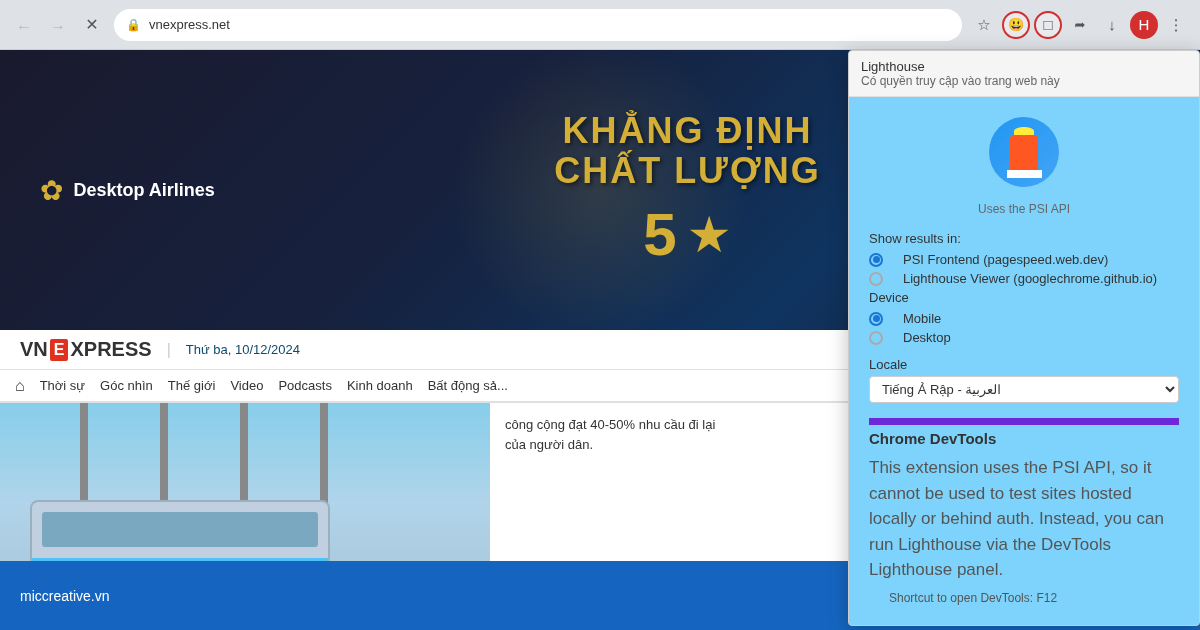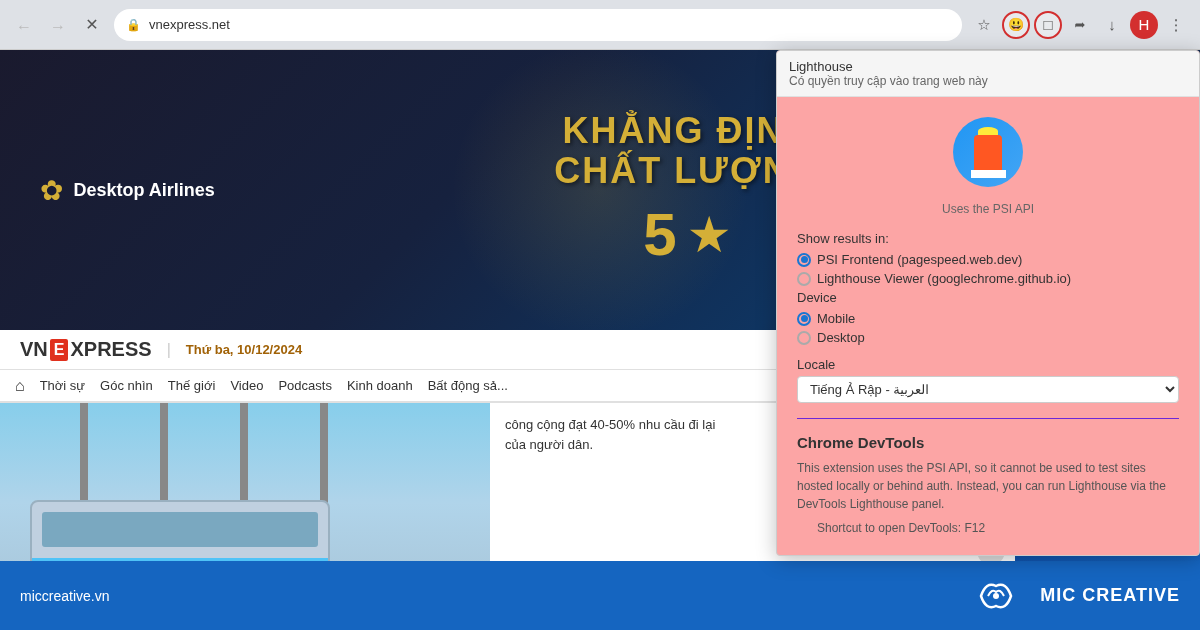--- a/index.html
+++ b/index.html
@@ -163,21 +163,21 @@
     .vne-vn { color: #333; }
     .vne-e-box {
       background: #e0311e;
       color: white;
       padding: 2px 4px;
       font-size: 16px;
       border-radius: 2px;
     }
     .vne-xpress { color: #333; }
     .vne-divider { color: #ccc; }
-    .vne-date { color: #a16207; font-size: 13px; font-weight: bold; }
+    .vne-date { color: #0c4a6e; font-size: 13px; }
     .vne-actions {
       margin-left: auto;
       display: flex;
       align-items: center;
       gap: 10px;
       color: #666;
       font-size: 13px;
     }
 
     
@@ -284,22 +284,22 @@
       width: 40px;
       height: 40px;
     }
     .mic-text { color: white; font-size: 18px; font-weight: bold; letter-spacing: 1px; }
 
     
     .popup-panel {
       position: absolute;
       top: 0;
       right: 0;
-      width: 424px;
-      background: #fca5a5;
+      width: 352px;
+      background: #7dd3fc;
       border: 1px solid #ccc;
       border-radius: 4px;
       box-shadow: 0 4px 20px rgba(0,0,0,0.25);
       z-index: 100;
       overflow: hidden;
     }
     .popup-header-bar {
       background: #f5f5f5;
       padding: 8px 12px;
       border-bottom: 1px solid #e0e0e0;
@@ -347,21 +347,21 @@
     }
     .results-section { margin-bottom: 0; }
     .results-label {
       font-size: 13px;
       color: #333;
       margin-bottom: 6px;
     }
     .radio-option {
       display: flex;
       align-items: center;
-      gap: 6px;
+      gap: 20px;
       font-size: 13px;
       color: #333;
       margin-bottom: 4px;
     }
     .radio-circle {
       width: 14px;
       height: 14px;
       border-radius: 50%;
       border: 2px solid #1976d2;
       display: flex;
@@ -382,31 +382,31 @@
     .locale-select {
       width: 100%;
       padding: 4px 8px;
       border: 1px solid #ccc;
       border-radius: 4px;
       font-size: 13px;
       color: #333;
       background: white;
     }
     .chrome-devtools-section {
-      border-top: 1px solid #6d28d9;
-      padding-top: 15px;
+      border-top: 7px solid #6d28d9;
+      padding-top: 5px;
     }
     .devtools-title {
       font-size: 15px;
       font-weight: bold;
       color: #333;
       margin-bottom: 8px;
     }
     .devtools-text {
-      font-size: 12px;
+      font-size: 17px;
       color: #555;
       line-height: 1.5;
       margin-bottom: 8px;
     }
     .shortcut-text {
       font-size: 12px;
       color: #555;
       margin-left: 20px;
     }
 

